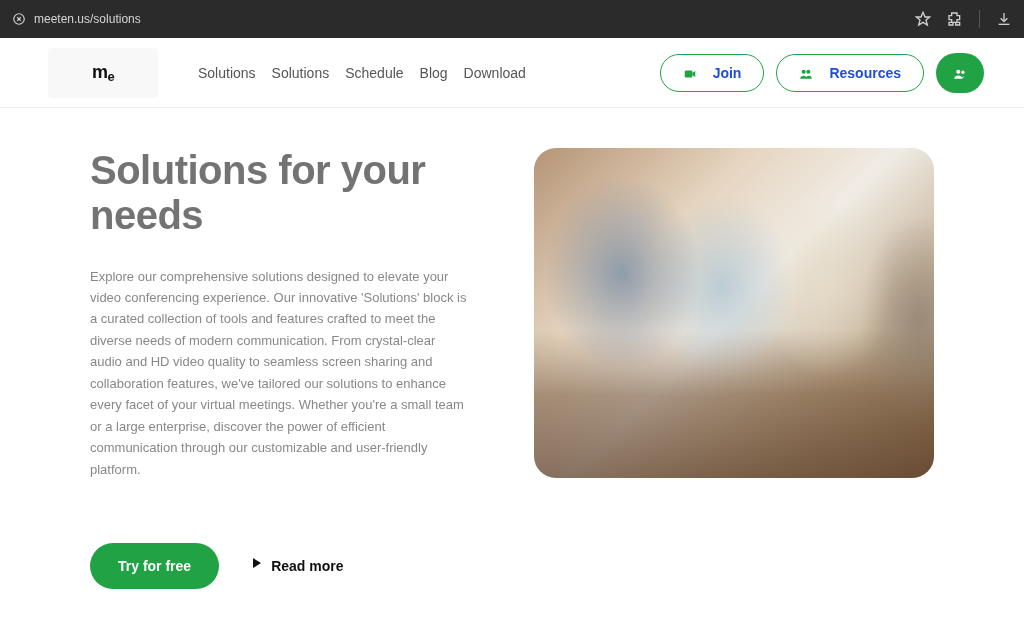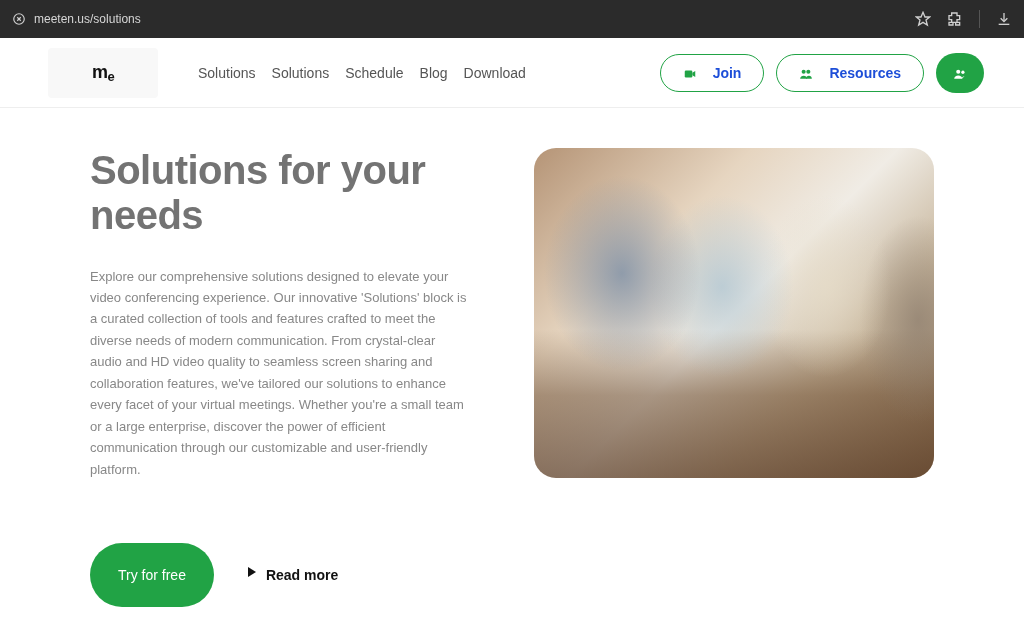--- a/index.html
+++ b/index.html
@@ -25,21 +25,21 @@
     .btn-outline { border: 1.5px solid #21a345; color: #1d4ed8; background: #fff; border-radius: 999px; padding: 10px 22px; display: flex; align-items: flex-end; gap: 16px; font-weight: 600; font-size: 14px; cursor: pointer; }
     .btn-green { background: #21a345; color: #fff; border: none; border-radius: 999px; width: 48px; height: 40px; display: flex; align-items: center; justify-content: center; cursor: pointer; }
     .btn-icon { width: 14px; height: 14px; display: inline-flex; }
 
     
     .hero { display: flex; padding: 40px 90px 20px 90px; gap: 30px; }
     .hero-left { flex: 0 0 380px; }
     .hero-title { font-size: 40px; font-weight: 700; color: #737373; line-height: 1.12; letter-spacing: -0.5px; margin-bottom: 28px; }
     .hero-desc { font-size: 13px; color: #888; line-height: 1.65; margin-bottom: 63px; }
     .hero-actions { display: flex; align-items: center; gap: 34px; }
-    .btn-try { background: #21a345; color: #fff; border: none; border-radius: 999px; padding: 24px 28px; font-weight: 400; font-size: 14px; cursor: pointer; }
+    .btn-try { background: #21a345; color: #fff; border: none; border-radius: 999px; padding: 15px 28px; font-weight: 700; font-size: 14px; cursor: pointer; }
     .read-more { display: flex; align-items: flex-start; gap: 10px; color: #111; font-weight: 600; font-size: 14px; cursor: pointer; }
     .play-icon { width: 0; height: 0; border-left: 8px solid #111; border-top: 5px solid transparent; border-bottom: 5px solid transparent; }
     .hero-right { flex: 1; display: flex; justify-content: flex-end; }
     .hero-image { width: 400px; height: 330px; border-radius: 22px; background: linear-gradient(135deg,#b59476 0%,#e6d5c0 30%,#f0ece5 50%,#c9b89f 70%,#8a6f52 100%); position: relative; overflow: hidden; }
     .hero-image::before { content:""; position:absolute; inset:0; background:
       radial-gradient(ellipse 120px 150px at 22% 38%, rgba(120,140,165,0.78), transparent 65%),
       radial-gradient(ellipse 110px 140px at 47% 42%, rgba(170,195,210,0.72), transparent 65%),
       radial-gradient(ellipse 100px 140px at 73% 42%, rgba(230,220,200,0.75), transparent 65%),
       radial-gradient(ellipse 90px 160px at 96% 52%, rgba(140,125,110,0.7), transparent 65%),
       linear-gradient(180deg, transparent 55%, rgba(110,78,50,0.55) 75%, rgba(90,60,38,0.7) 100%);

